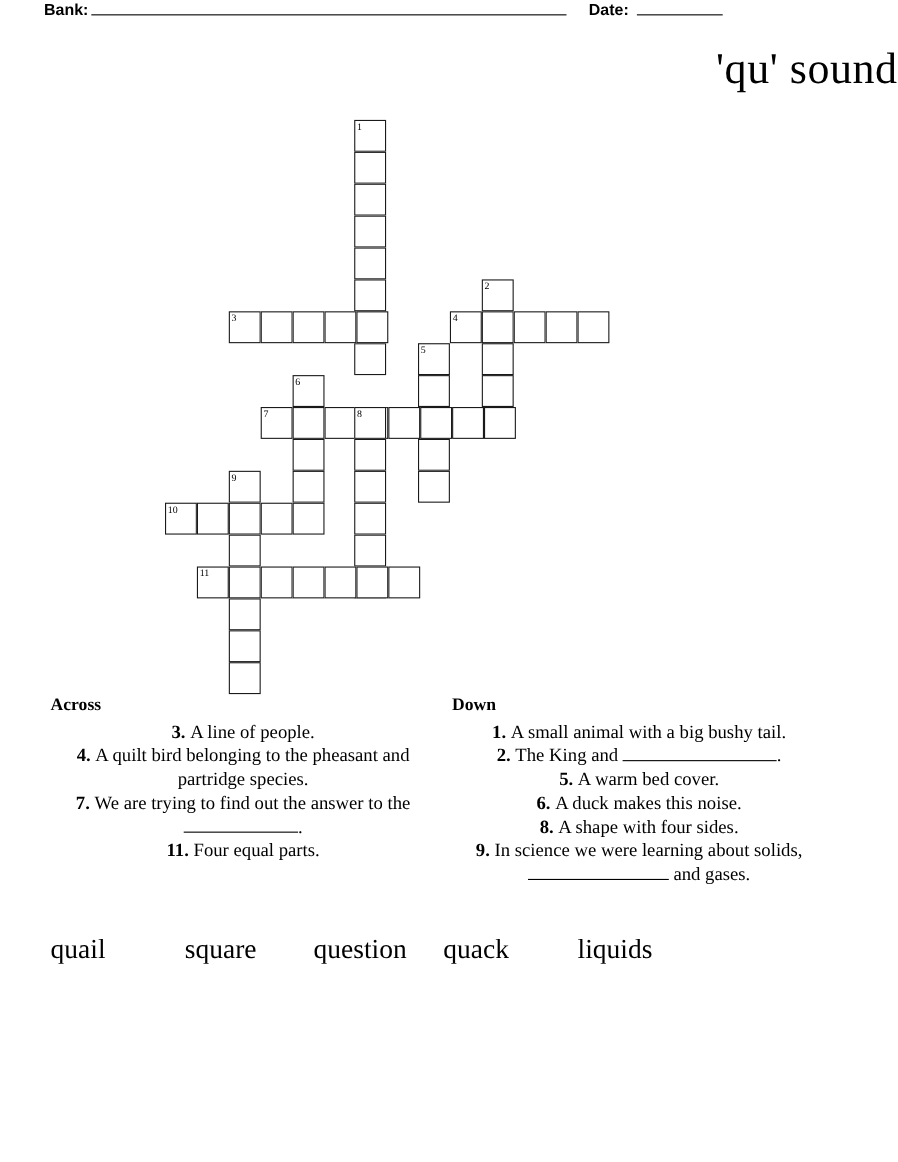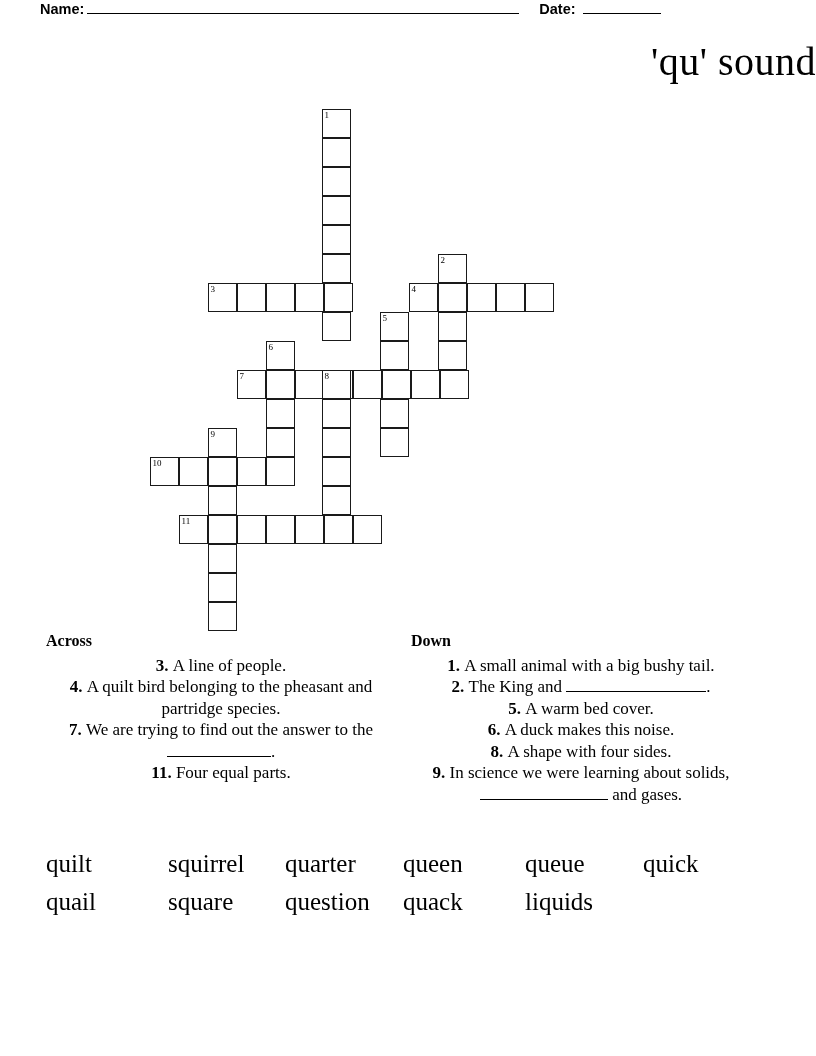--- a/index.html
+++ b/index.html
@@ -144,21 +144,21 @@
   .wb-w1 { width: 117px; }
   .wb-w2 { width: 118px; }
   .wb-w3 { width: 122px; }
   .wb-w4 { width: 118px; }
   .wb-w5 { width: 110px; }
 </style>
 </head>
 <body>
 
 <div id="name-date-row">
-  <span class="fld-label">Name:</span>
+  <span class="fld-label">Bank:</span>
   <span class="rule-line" id="name-rule"></span>
   <span id="date-label-wrap">
     <span class="fld-label">Date:</span>
     <span class="rule-line" id="date-rule"></span>
   </span>
 </div>
 
 <div id="worksheet-title">'qu' sound</div>
 
 <div id="crossword-grid">
@@ -264,16 +264,15 @@
       <div class="clue-item"><span class="clue-num">2. </span><span>The King and </span><span class="blank-line bl-md"></span><span>.</span></div>
       <div class="clue-item"><span class="clue-num">5. </span><span>A warm bed cover.</span></div>
       <div class="clue-item"><span class="clue-num">6. </span><span>A duck makes this noise.</span></div>
       <div class="clue-item"><span class="clue-num">8. </span><span>A shape with four sides.</span></div>
       <div class="clue-item"><span class="clue-num">9. </span><span>In science we were learning about solids, </span><span class="blank-line bl-lg"></span><span> and gases.</span></div>
     </div>
 </div>
 
 <div id="word-bank">
   <div id="word-bank-rows">
-      <div class="wb-row"><span class="wb-word wb-w0">quilt</span><span class="wb-word wb-w1">squirrel</span><span class="wb-word wb-w2">quarter</span><span class="wb-word wb-w3">queen</span><span class="wb-word wb-w4">queue</span><span class="wb-word wb-w5">quick</span></div>
       <div class="wb-row"><span class="wb-word wb-w0">quail</span><span class="wb-word wb-w1">square</span><span class="wb-word wb-w2">question</span><span class="wb-word wb-w3">quack</span><span class="wb-word wb-w4">liquids</span></div>
     </div>
 </div>
 
 </body></html>

